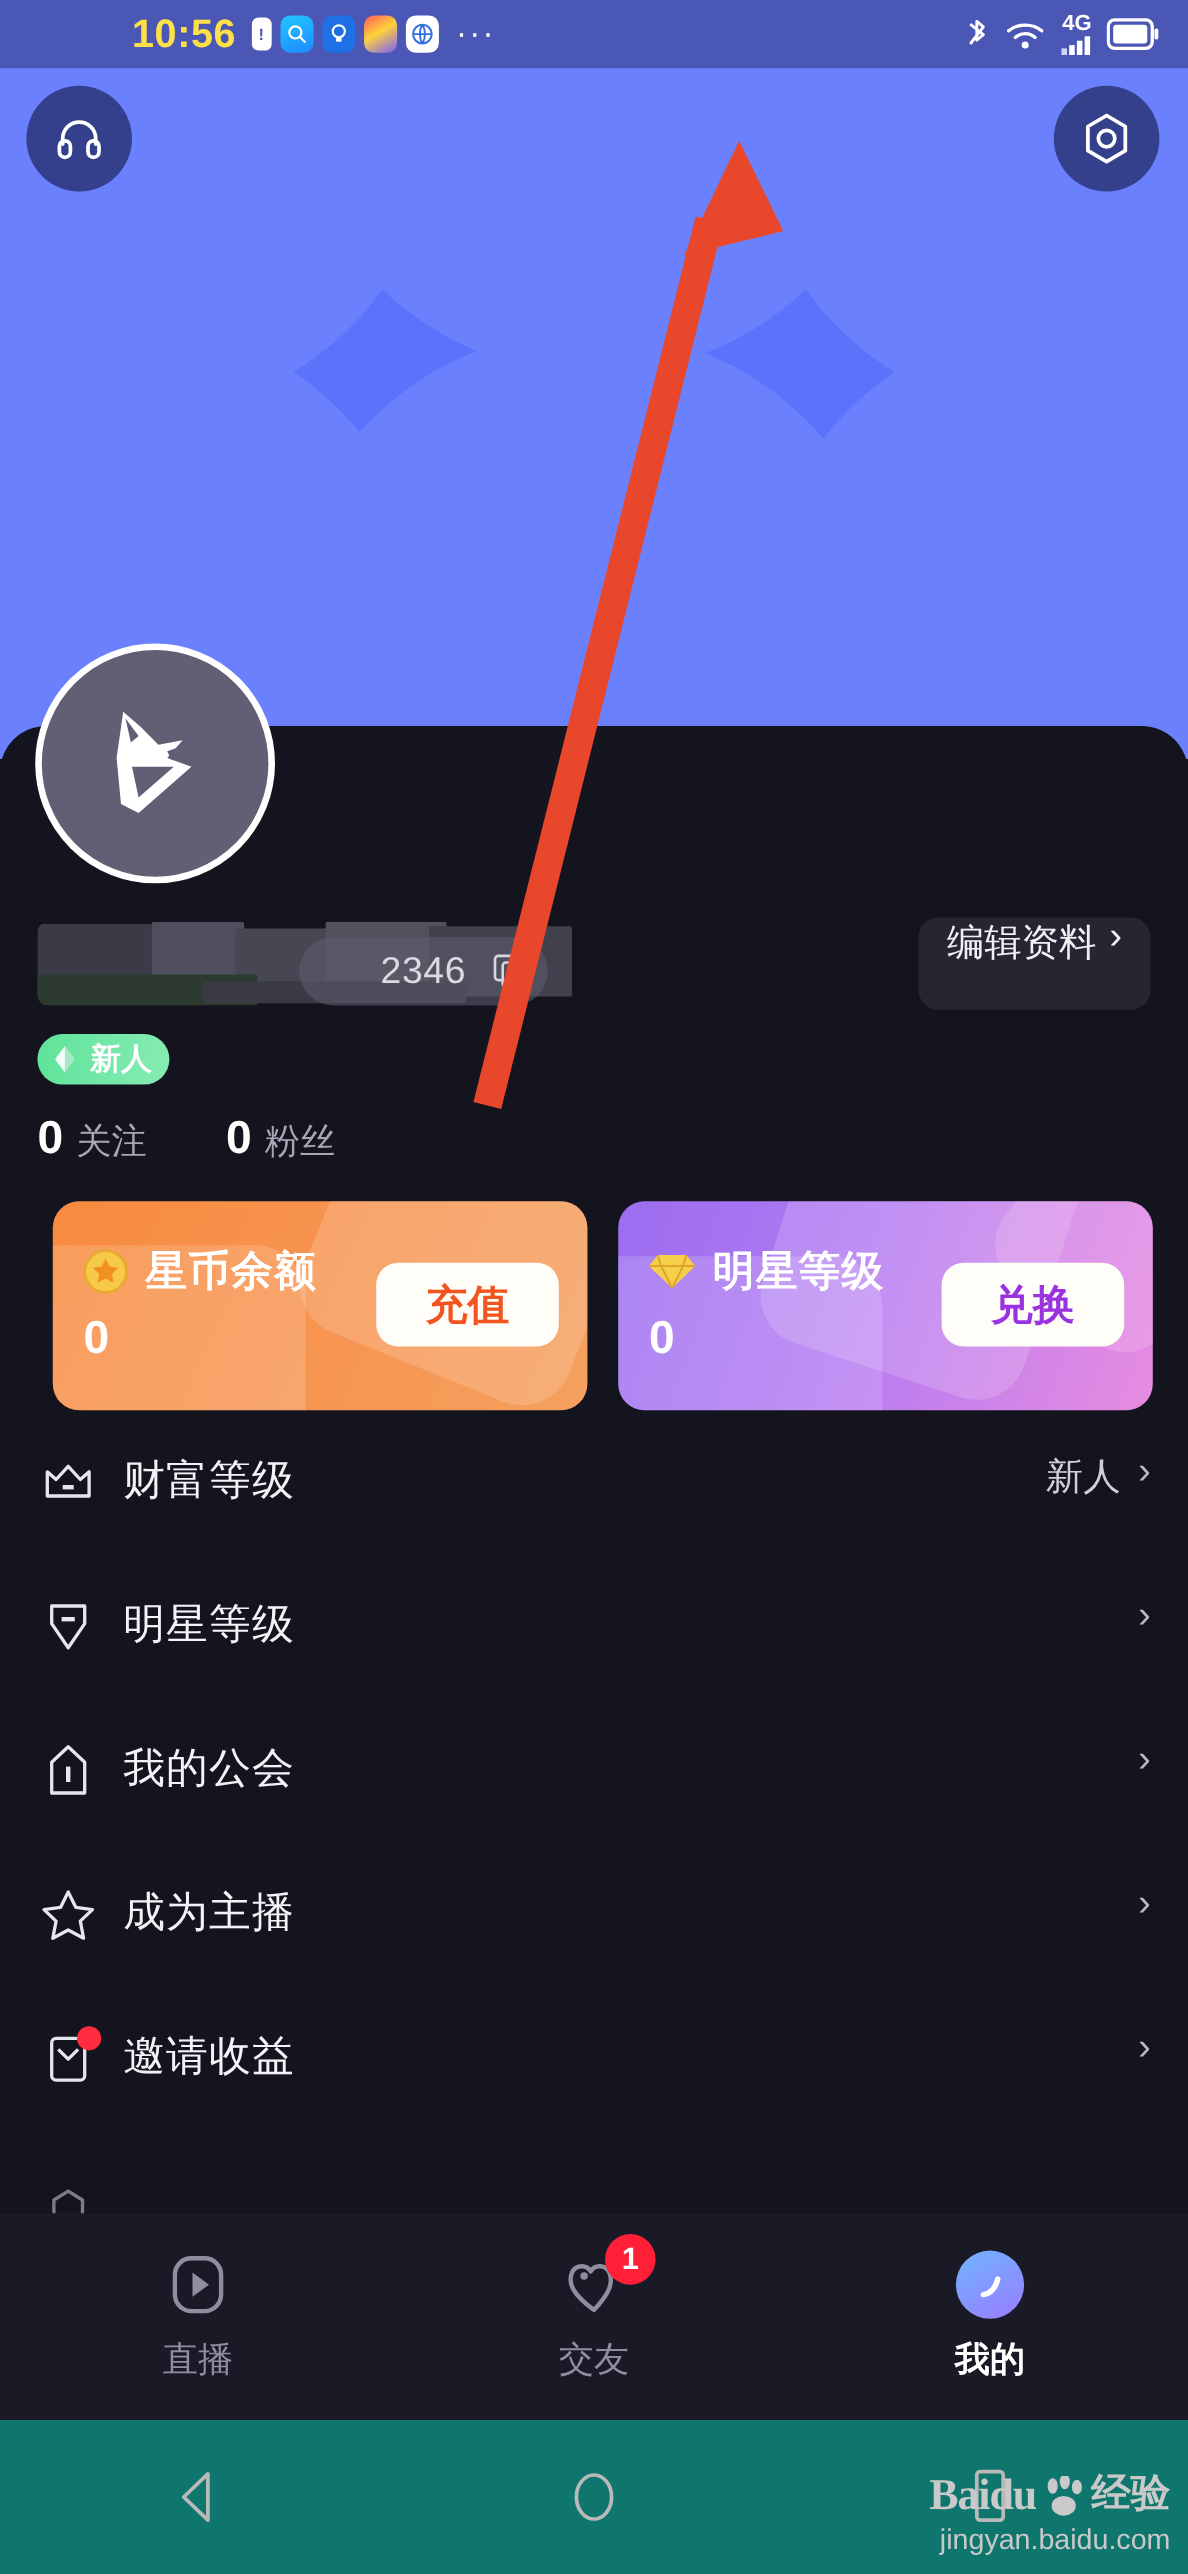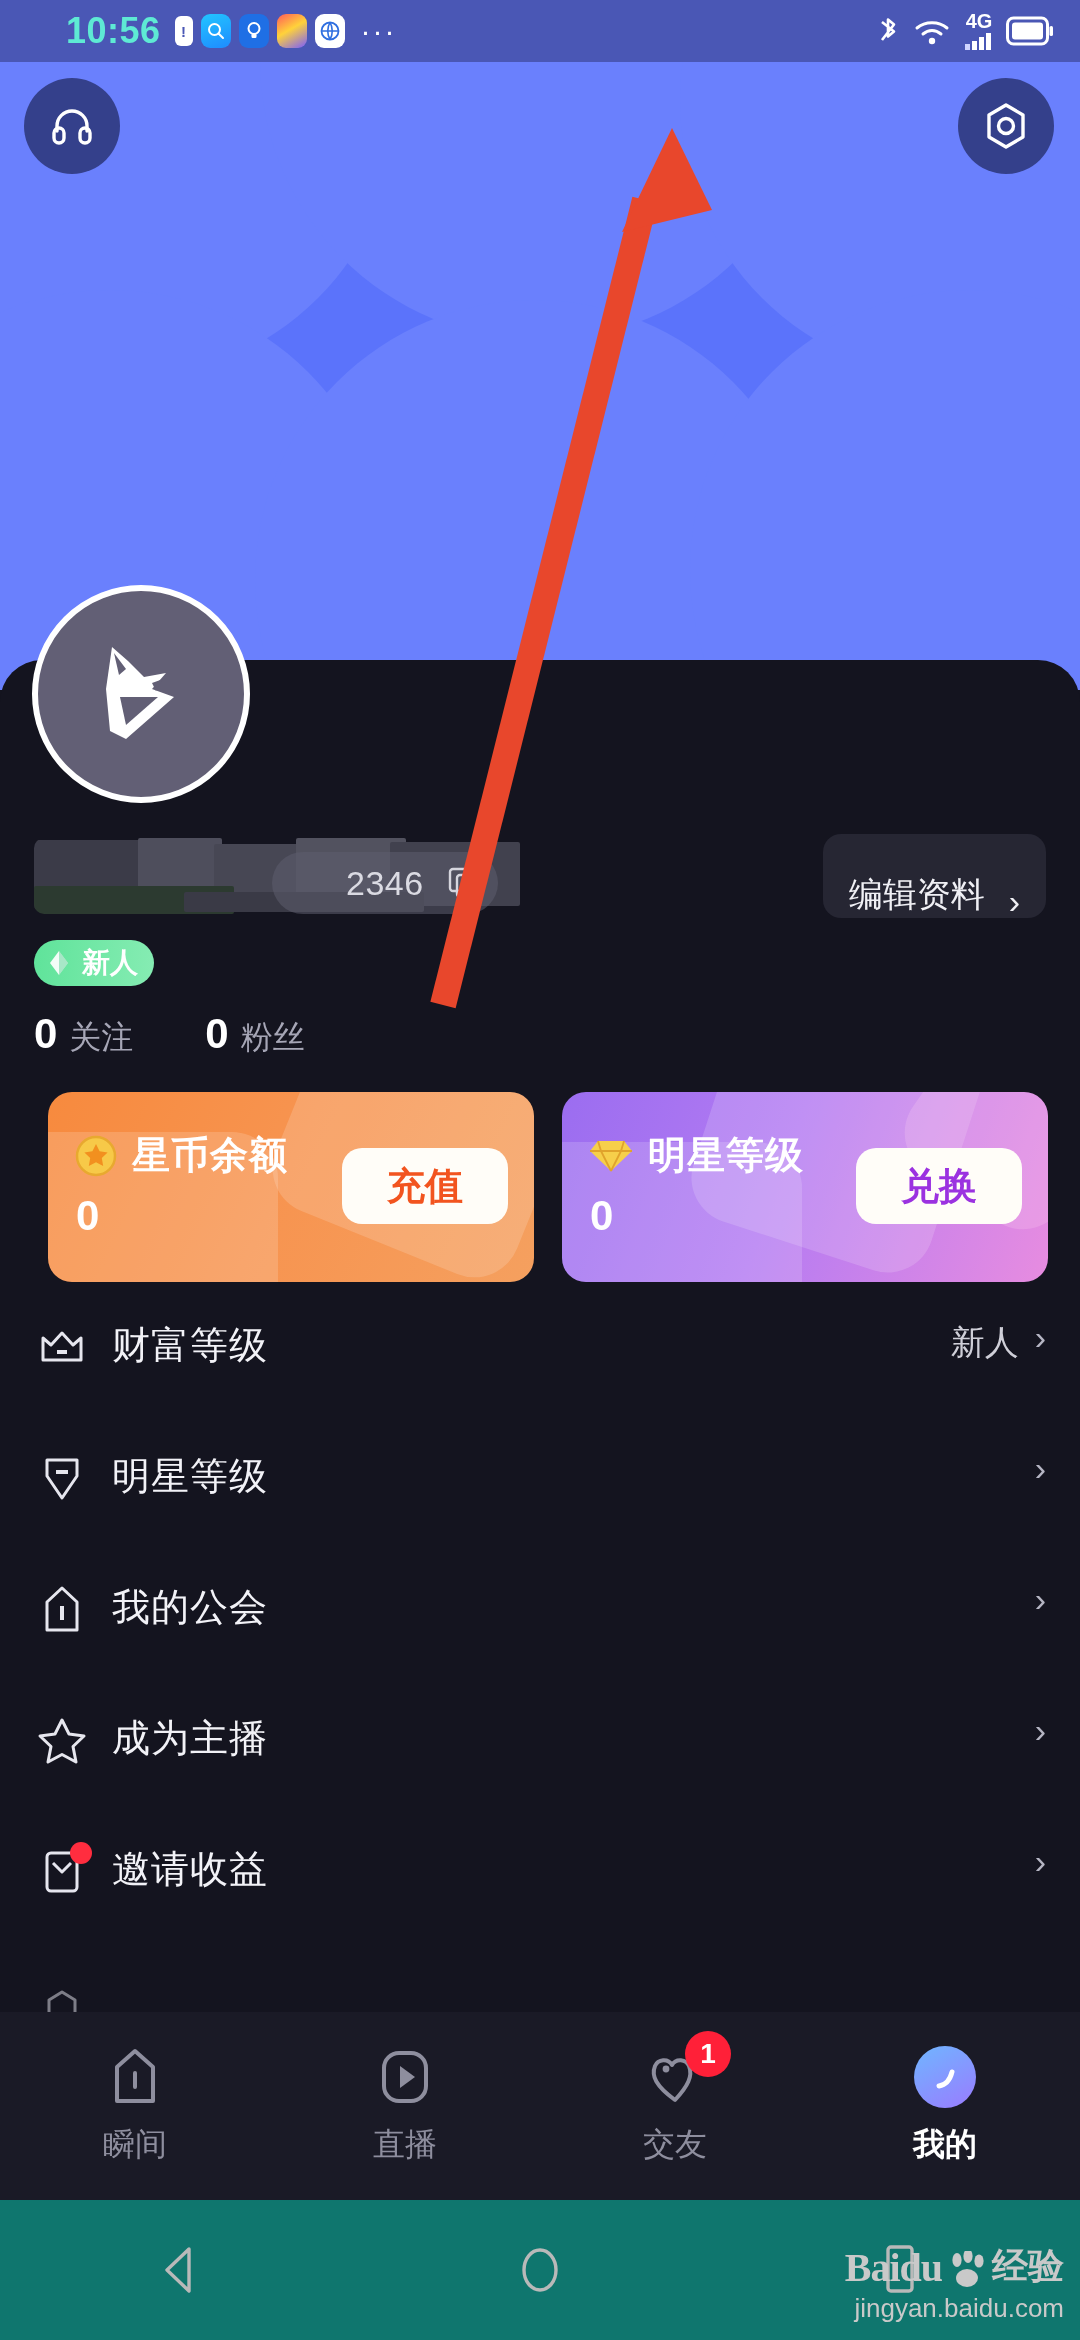--- a/index.html
+++ b/index.html
@@ -9,21 +9,21 @@
     background:#14141f; overflow:hidden; position:relative;
   }
   .screen { position:relative; width:1080px; height:2340px; overflow:hidden; background:#14141f; }
 
   
   .statusbar {
     position:absolute; top:0; left:0; width:1080px; height:62px;
     background:#4a57b5; display:flex; align-items:center;
     padding:0 26px; z-index:30;
   }
-  .sb-time { color:#5eead4; font-size:36px; font-weight:600; letter-spacing:.5px; margin-left:40px; }
+  .sb-time { color:#fde047; font-size:36px; font-weight:600; letter-spacing:.5px; margin-left:94px; }
   .sb-icons-left { display:flex; align-items:center; gap:8px; margin-left:14px; }
   .sb-app { width:30px; height:34px; border-radius:9px; display:flex; align-items:center; justify-content:center; font-size:19px; color:#fff; }
   .sb-app.batt { background:#ffffff; color:#4a57b5; border-radius:6px; width:18px; height:30px; font-size:15px; font-weight:bold;}
   .sb-app.search { background:linear-gradient(160deg,#22c5ff,#1e8bff); }
   .sb-app.bulb { background:#1f6fe5; }
   .sb-app.paint { background:linear-gradient(150deg,#ff5a5a,#ffd23a 45%,#7a5cff); }
   .sb-app.globe { background:#ffffff; color:#2f6fe0; }
   .sb-dots { color:#fff; font-size:30px; margin-left:8px; letter-spacing:2px; line-height:1; }
   .sb-right { margin-left:auto; display:flex; align-items:center; gap:11px; }
   .sb-right svg { display:block; }
@@ -64,21 +64,21 @@
   .blur-px { position:absolute; border-radius:2px; }
   .uid-pill {
     position:absolute; top:14px; left:238px; height:62px;
     background:rgba(92,92,110,.55); border-radius:31px;
     display:flex; align-items:center; padding:0 20px 0 74px; gap:24px;
   }
   .uid-text { color:#dadae2; font-size:34px; font-weight:500; letter-spacing:.5px; }
   .edit-btn {
     position:absolute; top:-4px; right:0; height:84px; padding:0 26px;
     background:#262633; border-radius:18px;
-    display:flex; align-items:flex-end; gap:24px;
+    display:flex; align-items:flex-start; gap:12px;
   }
   .edit-btn span { color:#f0f0f5; font-size:34px; }
   .chev { color:#9b9bab; font-size:30px; line-height:1; }
 
   
   .badge-new {
     position:absolute; top:940px; left:34px; height:46px; padding:0 16px 0 10px;
     background:linear-gradient(95deg,#5fe39a,#86ecb3); border-radius:23px;
     display:flex; align-items:center; gap:8px; z-index:15;
   }
@@ -379,29 +379,20 @@
       <div class="micon">
         <svg width="46" height="30" viewBox="0 0 46 30">
             <path d="M10 26h26V12l-13-8-13 8z" fill="none" stroke="#e6e6ee" stroke-width="3" stroke-linejoin="round"></path>
           </svg>
       </div>
     </div>
   </div>
 
   <div class="bottomnav">
 
-    <div class="nav-item">
-      <div class="nav-ic">
-        <svg width="52" height="60" viewBox="0 0 52 60">
-            <path d="M26 4l18 16v34H8V20z" fill="none" stroke="#8e8e9e" stroke-width="4" stroke-linejoin="round"></path>
-            <rect x="24" y="24" width="4" height="18" rx="2" fill="#8e8e9e"></rect>
-          </svg>
-      </div>
-      <span class="nav-lbl">瞬间</span>
-    </div>
 
     <div class="nav-item">
       <div class="nav-ic">
         <svg width="56" height="60" viewBox="0 0 56 60">
             <rect x="7" y="6" width="42" height="48" rx="15" fill="none" stroke="#8e8e9e" stroke-width="4"></rect>
             <path d="M23 19l15 11-15 11z" fill="#8e8e9e"></path>
           </svg>
       </div>
       <span class="nav-lbl">直播</span>
     </div>

